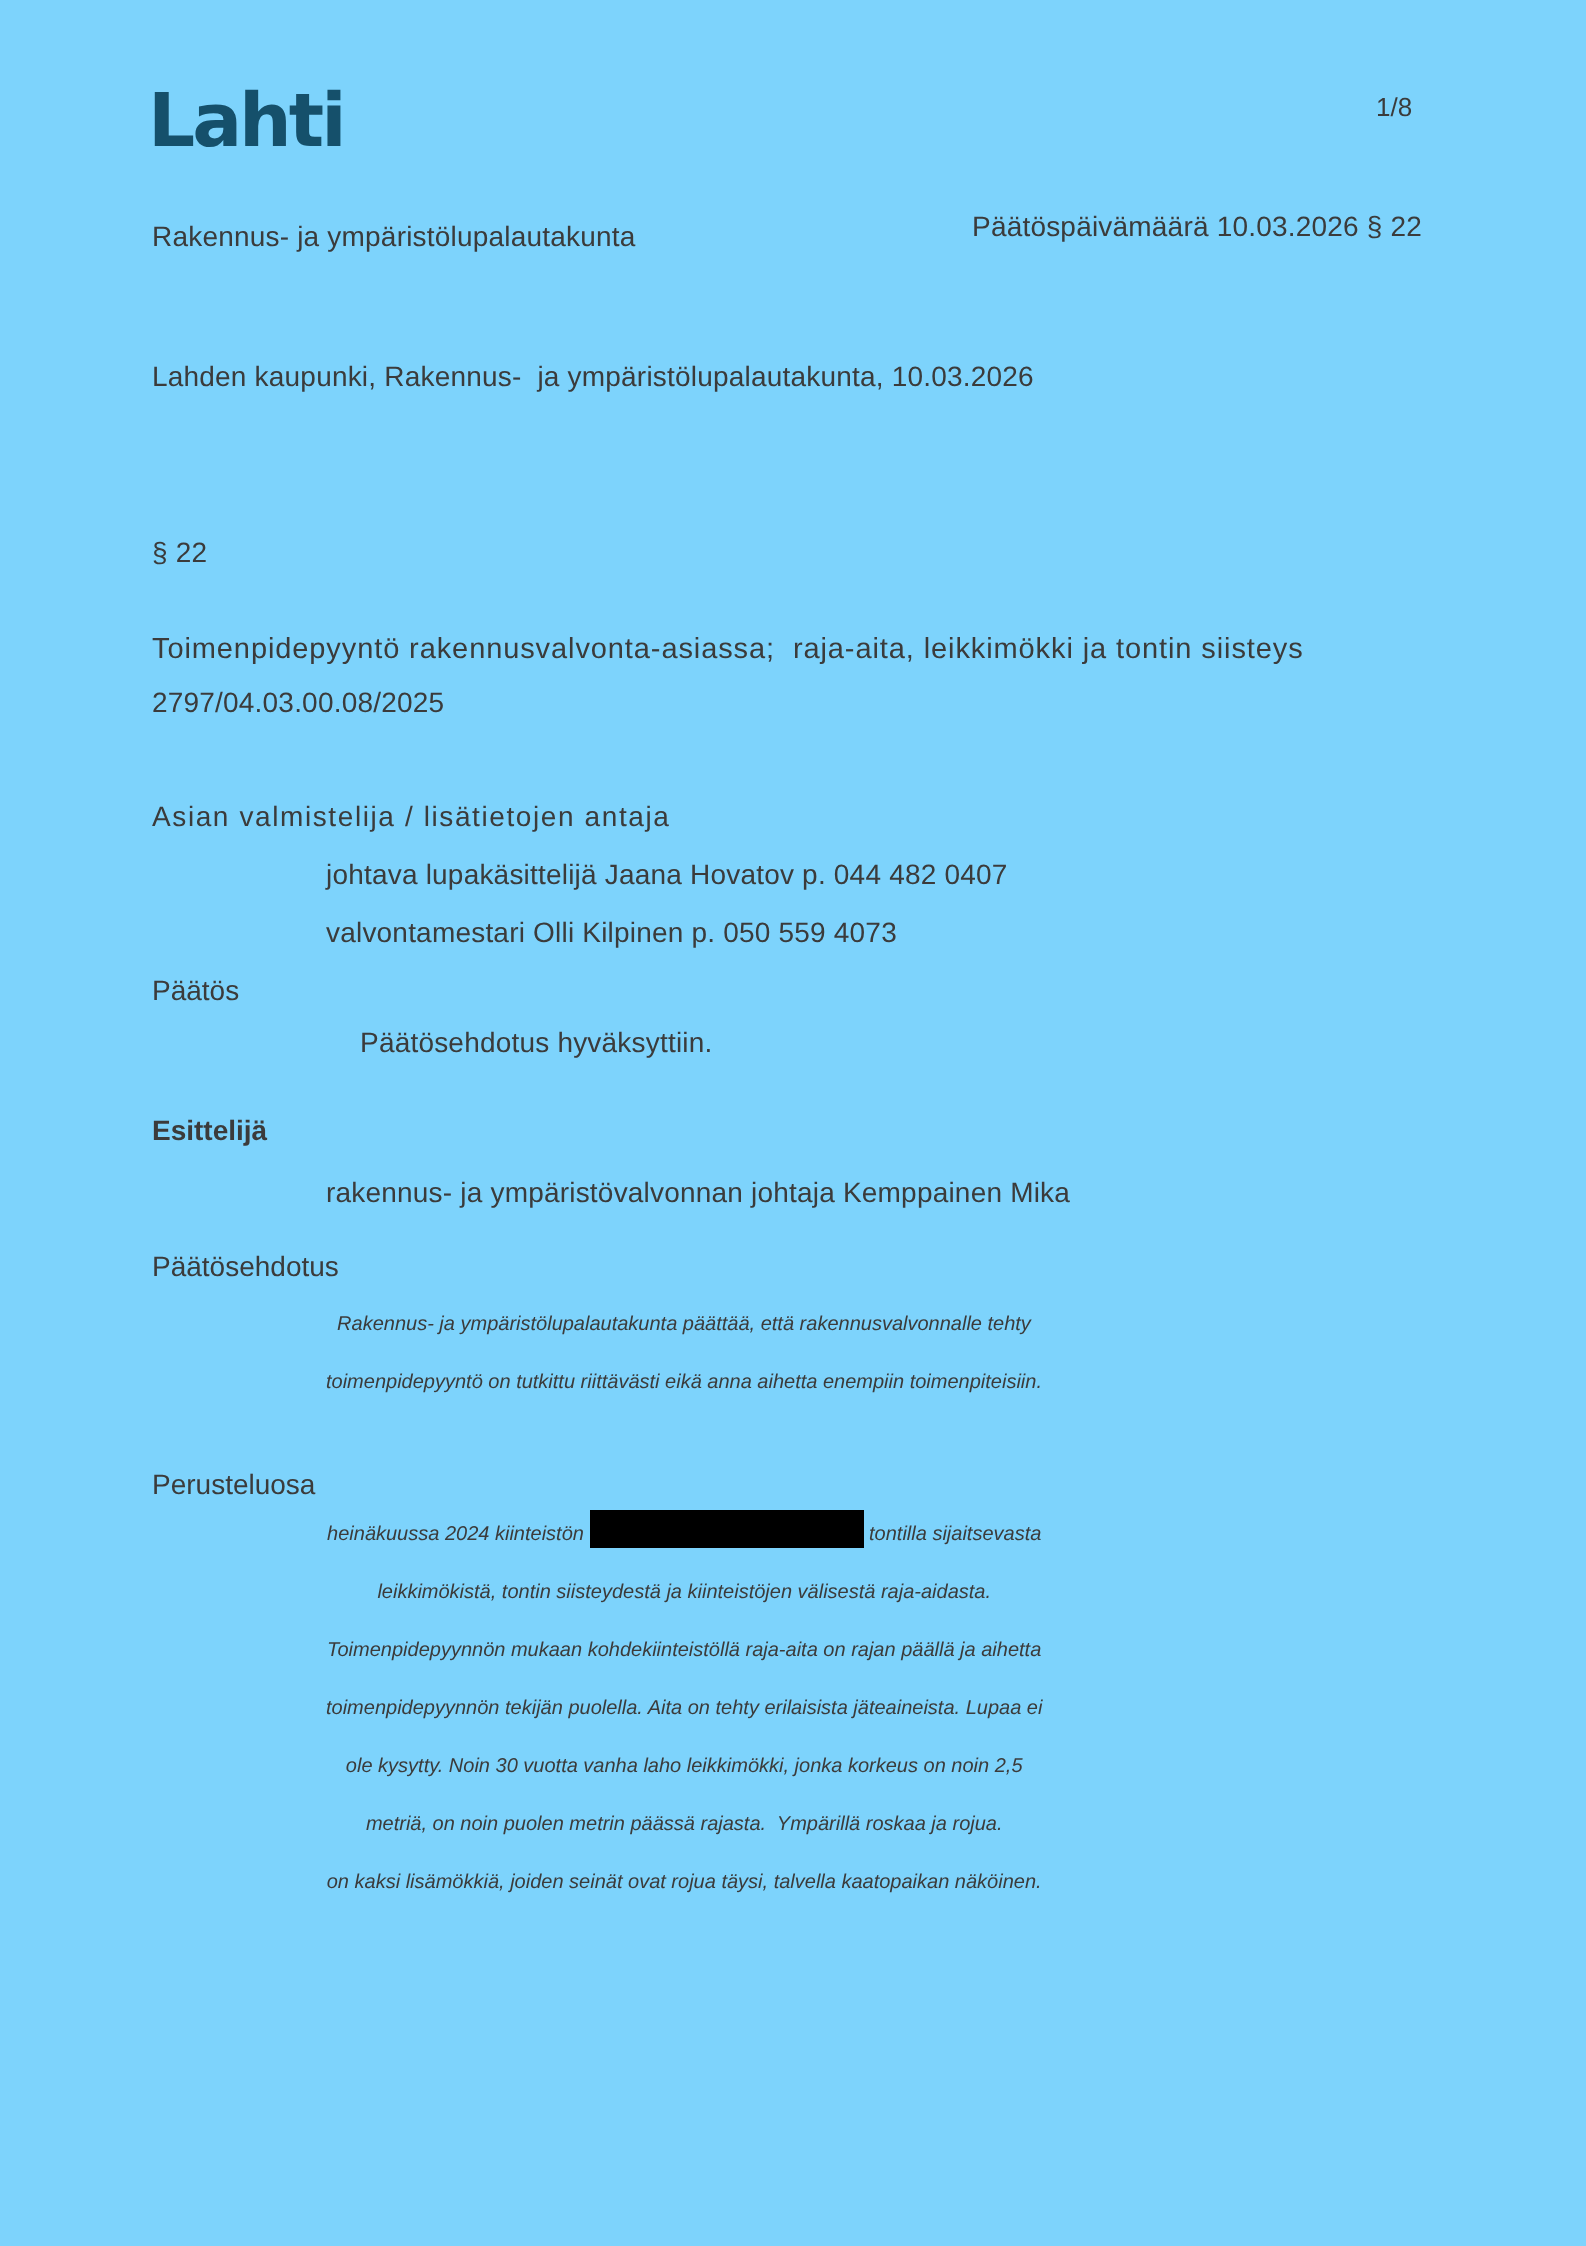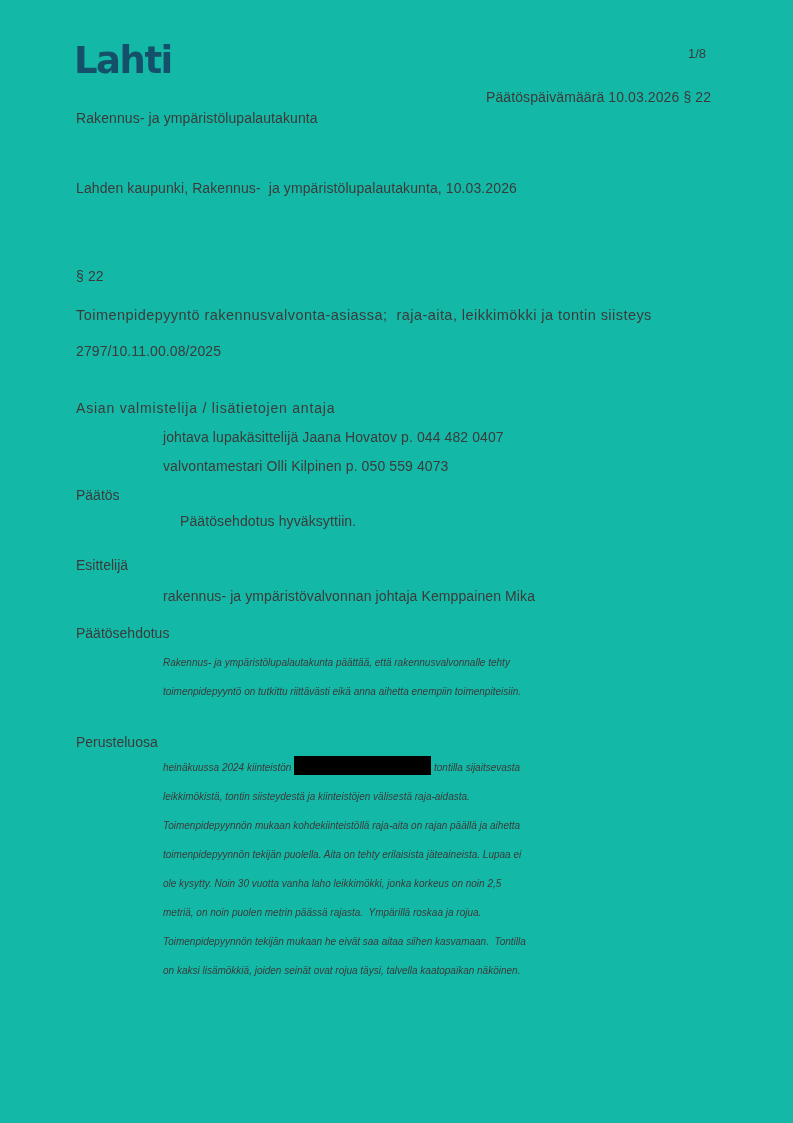--- a/index.html
+++ b/index.html
@@ -2,80 +2,79 @@
 <html><head>
 <meta charset="utf-8">
 <style>
   * { margin:0; padding:0; box-sizing:border-box; }
   html,body { background:#ffffff; }
   body {
     width:793px; height:1123px; position:relative; overflow:hidden;
     font-family:"Liberation Sans","DejaVu Sans",sans-serif;
     color:#3b3b3b;
   }
-  .page { position:absolute; left:0; top:0; width:793px; height:1123px; background:#14b8a6; }
+  .page { position:absolute; left:0; top:0; width:793px; height:1123px; background:#7dd3fc;text-align:center; }
   .abs { position:absolute; }
   .t  { font-size:14px; white-space:pre; letter-spacing:0.1px; }
   .sm { font-size:13px; white-space:pre; }
   .logo {
     font-family:"DejaVu Sans",sans-serif;
     font-weight:800; font-size:37px; line-height:1;
     color:#15506B; letter-spacing:-1.5px;
   }
-  .title   { font-size:14.5px; letter-spacing:0.45px; white-space:pre; }
+  .title   { font-size:14.5px; letter-spacing:0.45px; white-space:pre;margin-top:10px; }
   .heading { font-size:14px; white-space:pre; }
   .spaced  { letter-spacing:0.8px; }
   .para { font-size:10px;font-style:italic; }
   .para .pline { height:29px; line-height:29px; white-space:pre; }
   .redact {
     display:inline-block; background:#000000; height:19px;
     vertical-align:-4px;
   }
   .r1 { width:133px; }
   .r2 { width:137px; }
 </style>
 </head>
 <body>
 
 <div class="page">
 
   <div class="abs logo" style="left:74px; top:42px;">Lahti</div>
   <div class="abs sm" style="left:688px; top:46px;">1/8</div>
 
   <div class="abs t" style="left:76px; top:110px;">Rakennus- ja ympäristölupalautakunta</div>
-  <div class="abs t" style="left:486px; top:89px;">Päätöspäivämäärä 10.03.2026 § 22</div>
+  <div class="abs t" style="left:486px; top:105px;">Päätöspäivämäärä 10.03.2026 § 22</div>
 
   <div class="abs t" style="left:76px; top:180px;">Lahden kaupunki, Rakennus-  ja ympäristölupalautakunta, 10.03.2026</div>
 
   <div class="abs t" style="left:76px; top:268px;">§ 22</div>
 
   <div class="abs title" style="left:76px; top:307px;">Toimenpidepyyntö rakennusvalvonta-asiassa;  raja-aita, leikkimökki ja tontin siisteys</div>
-  <div class="abs t" style="left:76px; top:343px;">2797/10.11.00.08/2025</div>
+  <div class="abs t" style="left:76px; top:343px;">2797/04.03.00.08/2025</div>
 
   <div class="abs heading spaced" style="left:76px; top:400px;">Asian valmistelija / lisätietojen antaja</div>
   <div class="abs t" style="left:163px; top:429px;">johtava lupakäsittelijä Jaana Hovatov p. 044 482 0407</div>
   <div class="abs t" style="left:163px; top:458px;">valvontamestari Olli Kilpinen p. 050 559 4073</div>
 
   <div class="abs heading" style="left:76px; top:487px;">Päätös</div>
   <div class="abs t" style="left:180px; top:513px;">Päätösehdotus hyväksyttiin.</div>
 
-  <div class="abs heading" style="left:76px; top:557px;">Esittelijä</div>
+  <div class="abs heading" style="left:76px; top:557px;font-weight:bold;">Esittelijä</div>
   <div class="abs t" style="left:163px; top:588px;">rakennus- ja ympäristövalvonnan johtaja Kemppainen Mika</div>
 
   <div class="abs heading" style="left:76px; top:625px;">Päätösehdotus</div>
   <div class="abs para" style="left:163px; top:648px;">
     <div class="pline">Rakennus- ja ympäristölupalautakunta päättää, että rakennusvalvonnalle tehty</div>
     <div class="pline">toimenpidepyyntö on tutkittu riittävästi eikä anna aihetta enempiin toimenpiteisiin.</div>
   </div>
 
   <div class="abs heading" style="left:76px; top:734px;">Perusteluosa</div>
   <div class="abs para" style="left:163px; top:753px;">
     <div class="pline"><span>heinäkuussa 2024 kiinteistön </span><span class="redact r2"></span><span> tontilla sijaitsevasta</span></div>
     <div class="pline">leikkimökistä, tontin siisteydestä ja kiinteistöjen välisestä raja-aidasta.</div>
     <div class="pline">Toimenpidepyynnön mukaan kohdekiinteistöllä raja-aita on rajan päällä ja aihetta</div>
     <div class="pline">toimenpidepyynnön tekijän puolella. Aita on tehty erilaisista jäteaineista. Lupaa ei</div>
     <div class="pline">ole kysytty. Noin 30 vuotta vanha laho leikkimökki, jonka korkeus on noin 2,5</div>
     <div class="pline">metriä, on noin puolen metrin päässä rajasta.  Ympärillä roskaa ja rojua.</div>
-    <div class="pline">Toimenpidepyynnön tekijän mukaan he eivät saa aitaa siihen kasvamaan.  Tontilla</div>
     <div class="pline">on kaksi lisämökkiä, joiden seinät ovat rojua täysi, talvella kaatopaikan näköinen.</div>
   </div>
 
 </div>
 
 </body></html>

